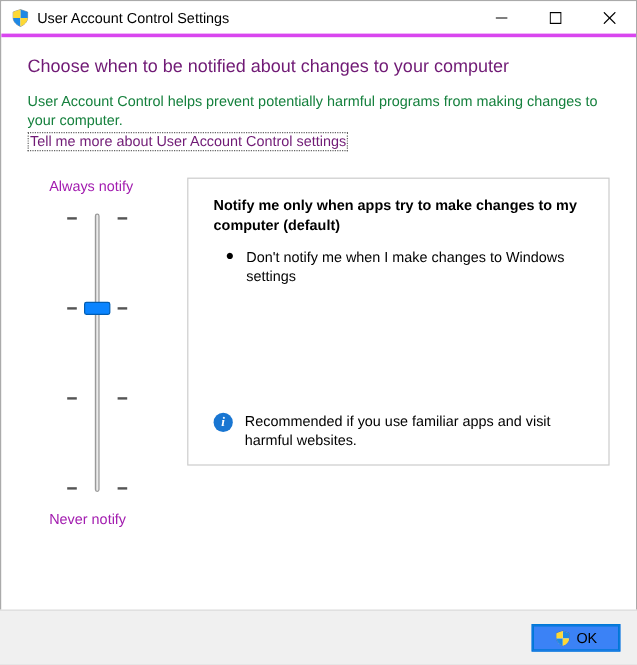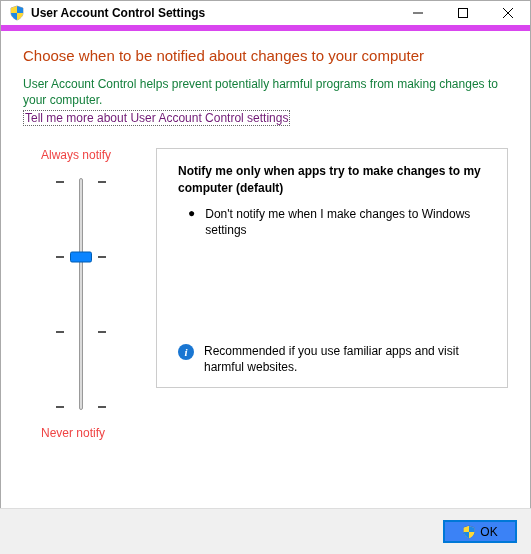--- a/index.html
+++ b/index.html
@@ -11,22 +11,21 @@
       height: 554px;
       overflow: hidden;
       border: 1px solid #aaa;
     }
     
     .titlebar {
       height: 30px;
       background: #fff;
       display: flex;
       align-items: center;
-      border-bottom: 6px solid #d946ef;
-      font-weight: bold;
+      border-bottom: 3px solid #d946ef;
     }
     .titlebar .shield {
       margin: 0 6px 0 8px;
     }
     .titlebar .title {
       flex: 0 0 auto;
       font-size: 12px;
       color: #000;
     }
     .titlebar .spacer { flex: 1; }
@@ -38,21 +37,21 @@
       justify-content: center;
       color: #000;
     }
     .winbtn svg { display: block; }
 
     
     .content {
       padding: 16px 22px 0 22px;
     }
     .heading {
-      color: #c2410c;
+      color: #701a75;
       font-size: 15px;
       font-weight: 400;
       margin-bottom: 12px;
     }
     .desc {
       font-size: 12px;
       color: #15803d;
       line-height: 1.35;
       margin-bottom: 2px;
     }
@@ -74,21 +73,21 @@
 
     
     .slider-col {
       width: 115px;
       display: flex;
       flex-direction: column;
       align-items: center;
     }
     .slider-label {
       font-size: 12px;
-      color: #ef4444;
+      color: #a21caf;
     }
     .slider-label.top { margin-bottom: 12px; align-self: flex-start; margin-left: 18px;}
     .slider-label.bottom { margin-top: 12px; align-self: flex-start; margin-left: 18px;}
     .slider-track-wrap {
       position: relative;
       height: 240px;
       width: 50px;
       display: flex;
       justify-content: center;
     }

